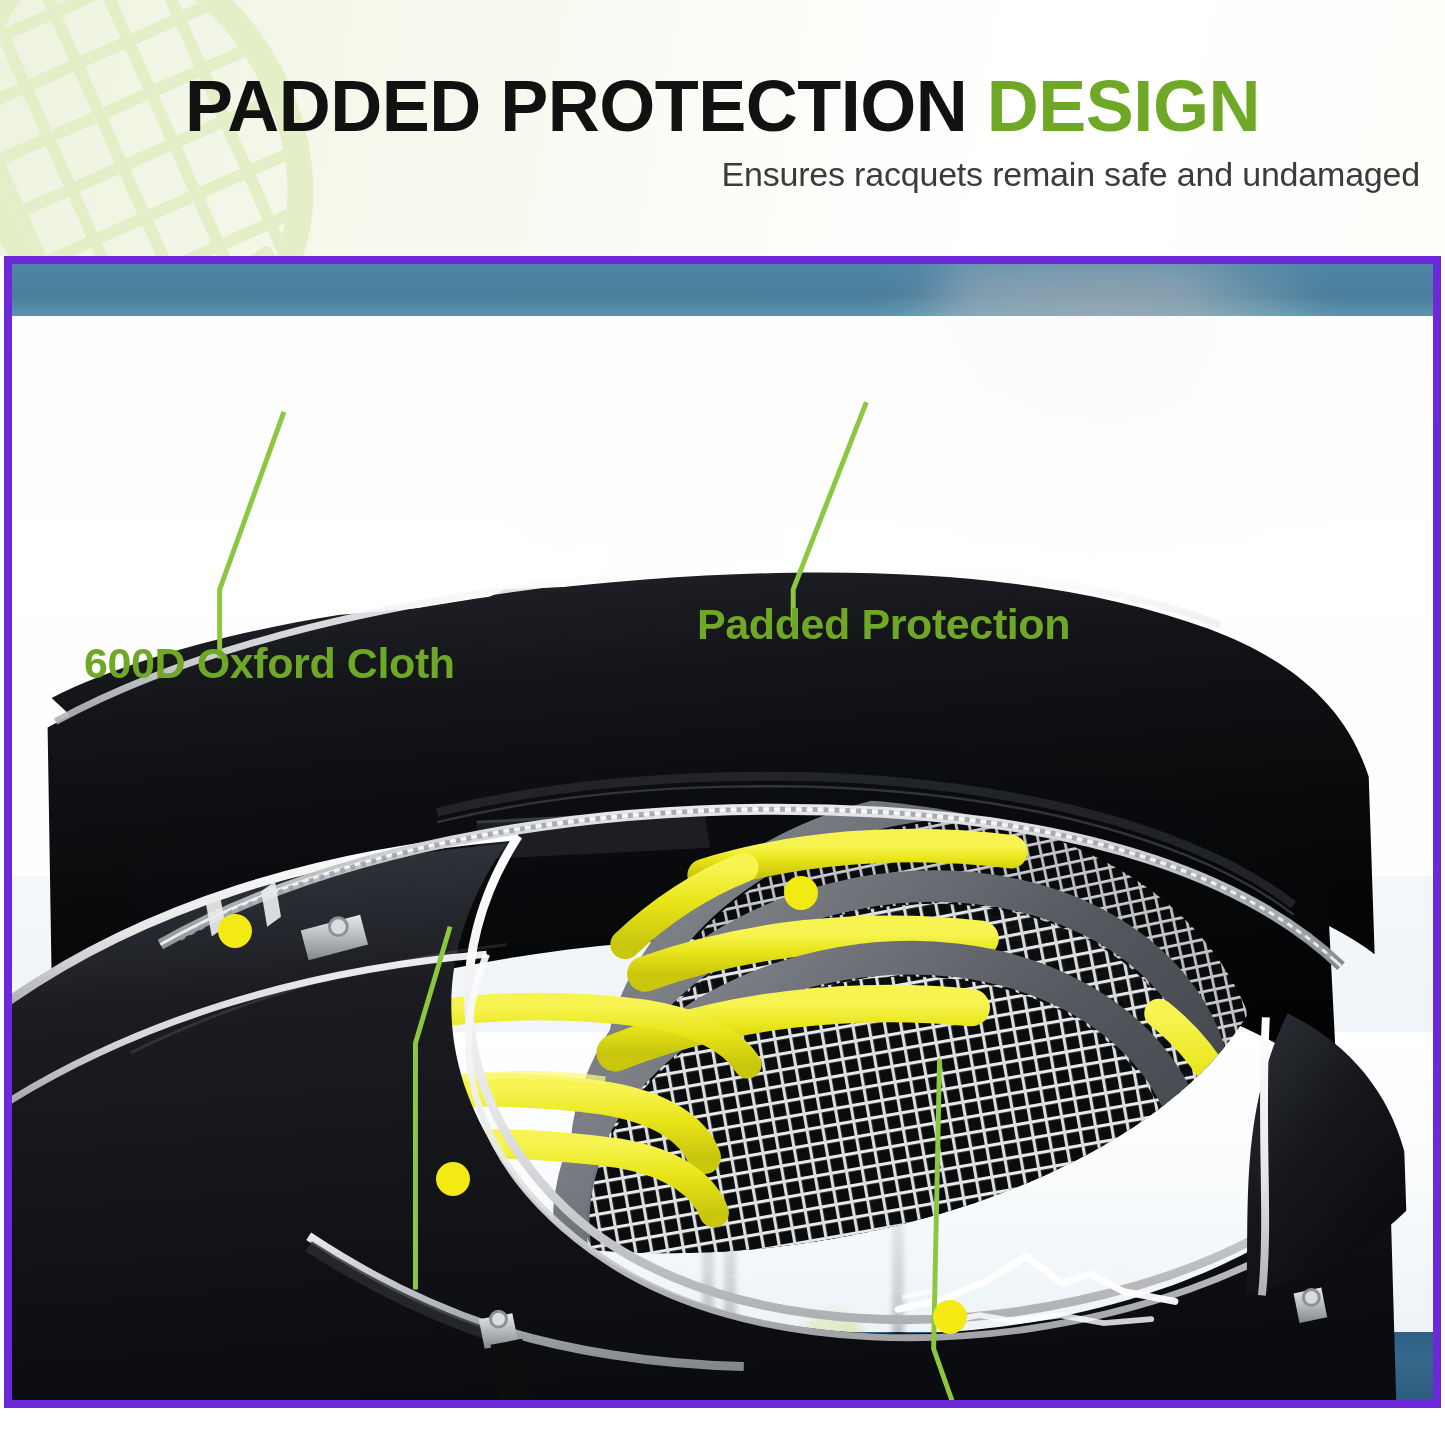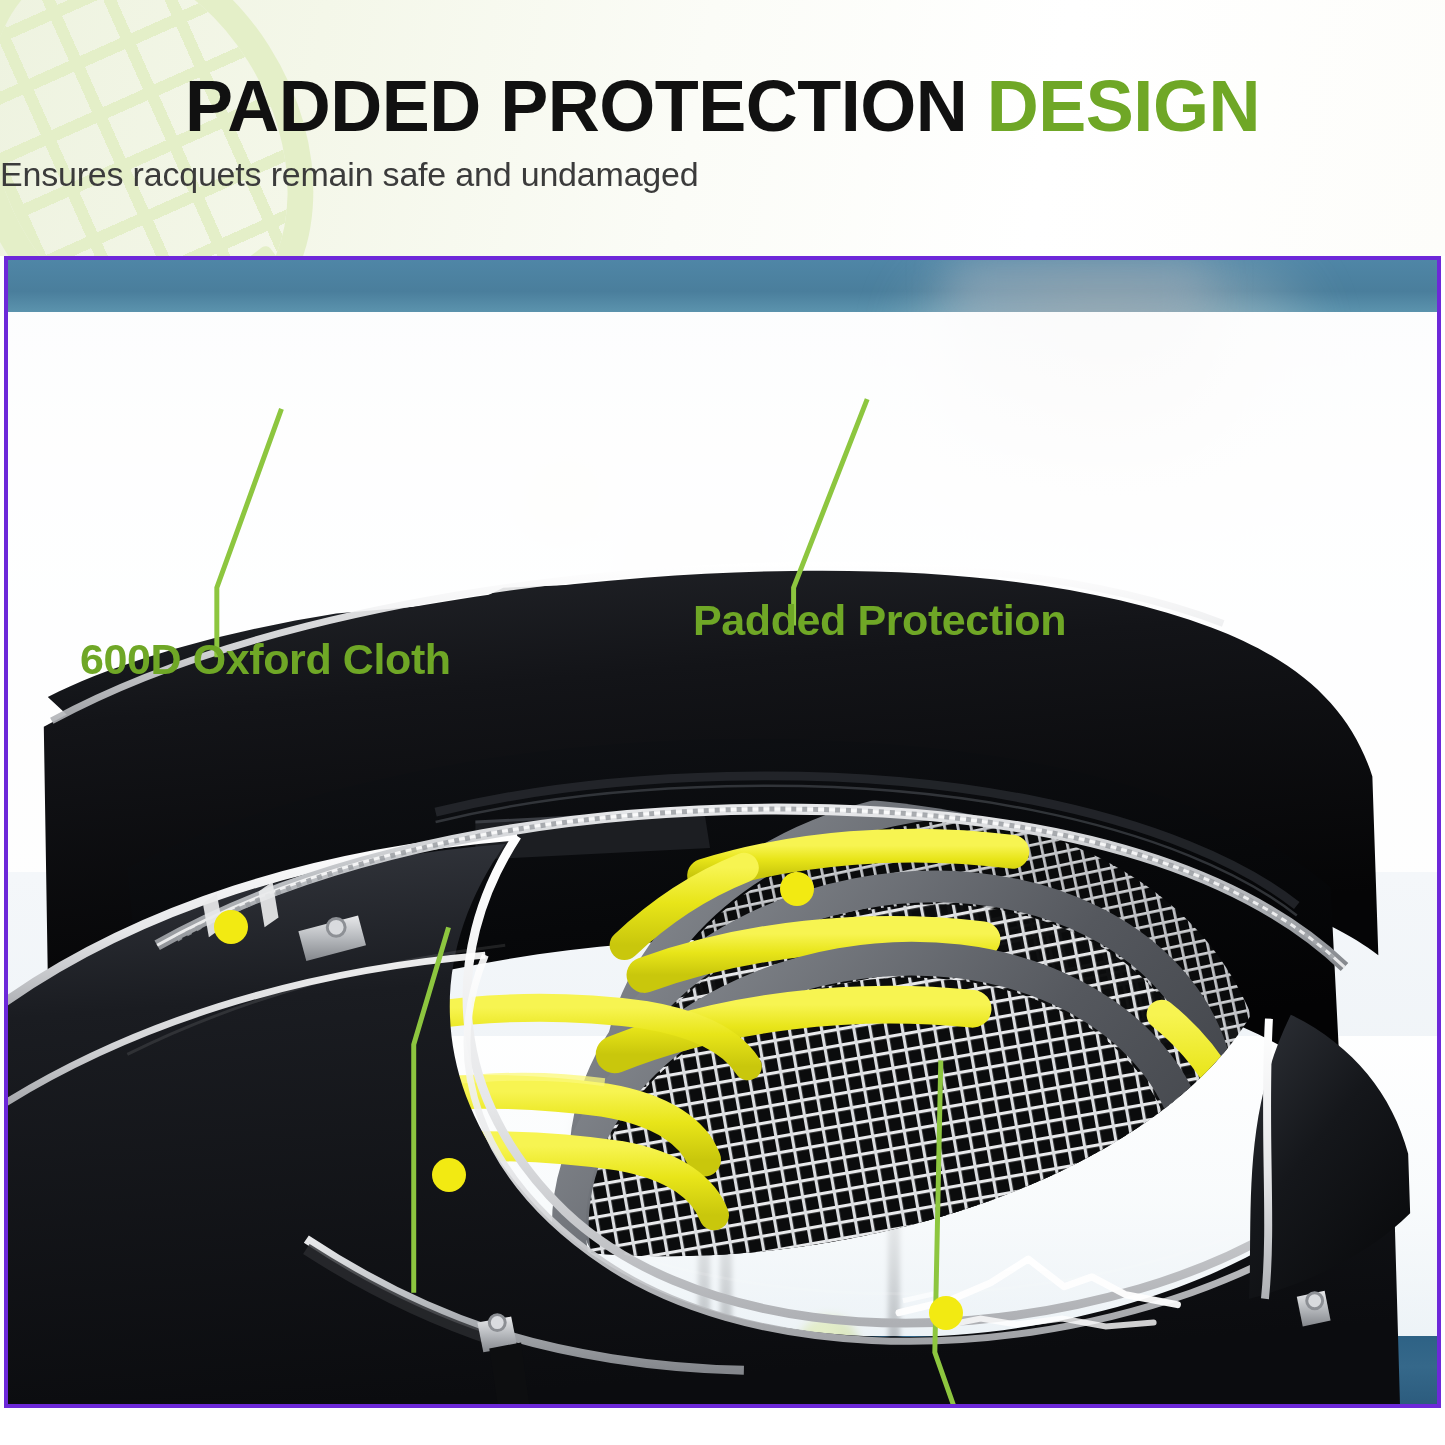--- a/index.html
+++ b/index.html
@@ -38,28 +38,28 @@
 
   #headline {
     position:absolute; left:0; top:62px; width:1445px;
     text-align:center; font-size:72px; font-weight:bold;
     letter-spacing:-0.5px; line-height:1; white-space:nowrap;margin-top:8px;
   }
   #headline .hl-dark { color:#111111; }
   #headline .hl-green { color:#6FA726; }
   #subhead {
     position:absolute; left:0; top:155px; width:1420px;
-    text-align:left; font-size:34px; color:#3b3b3b; font-weight:400;
+    text-align:right; font-size:34px; color:#3b3b3b; font-weight:400;
     letter-spacing:-0.2px; white-space:nowrap;
   }
 
   
   #panel {
     position:absolute; left:4px; top:256px; width:1437px; height:1152px;
-    border:4px solid #6d28d9; background:#eef2f6; overflow:hidden;
+    border:8px solid #6d28d9; background:#eef2f6; overflow:hidden;
   }
   #photo { position:absolute; inset:0; overflow:hidden; }
 
   
   .bg-blue-top {
     position:absolute; left:0; top:0; width:100%; height:52px;
     background:linear-gradient(180deg,#4f86a6 0%,#4a7e9c 60%,#5b93ad 100%);
   }
   .bg-blue-bottom {
     position:absolute; left:0; bottom:0; width:100%; height:68px;

